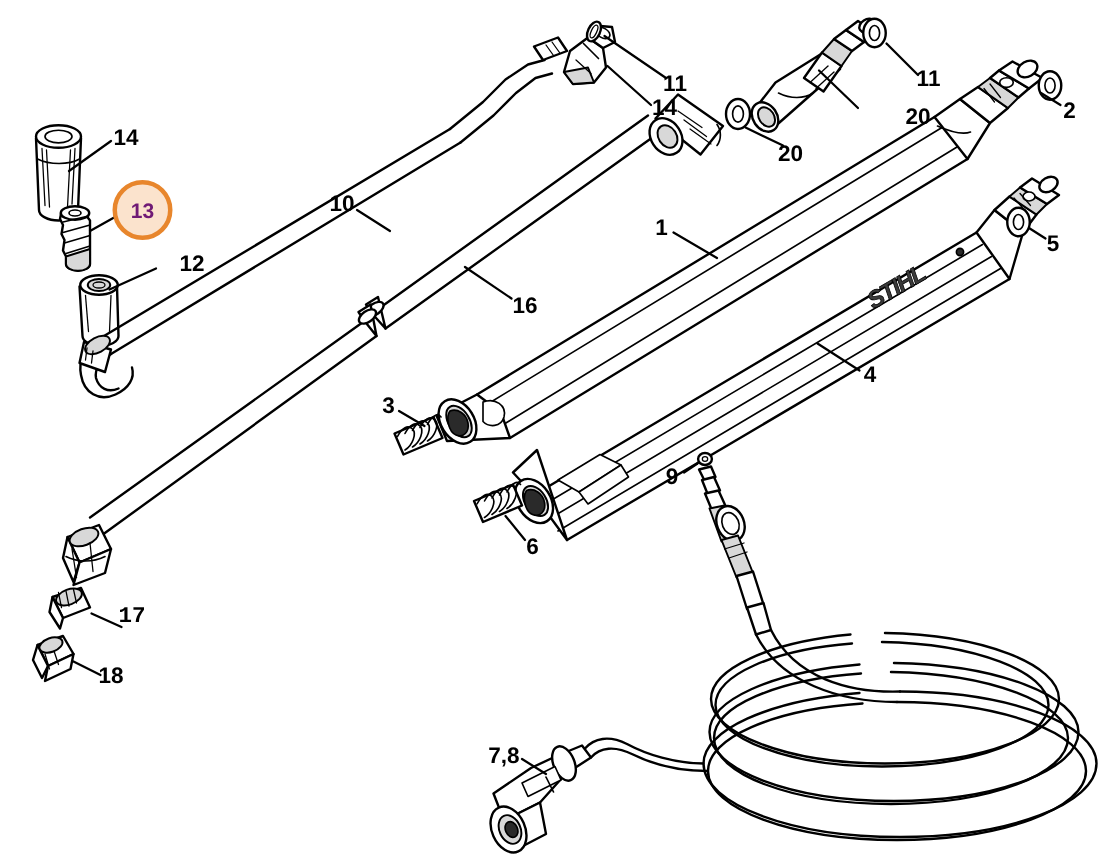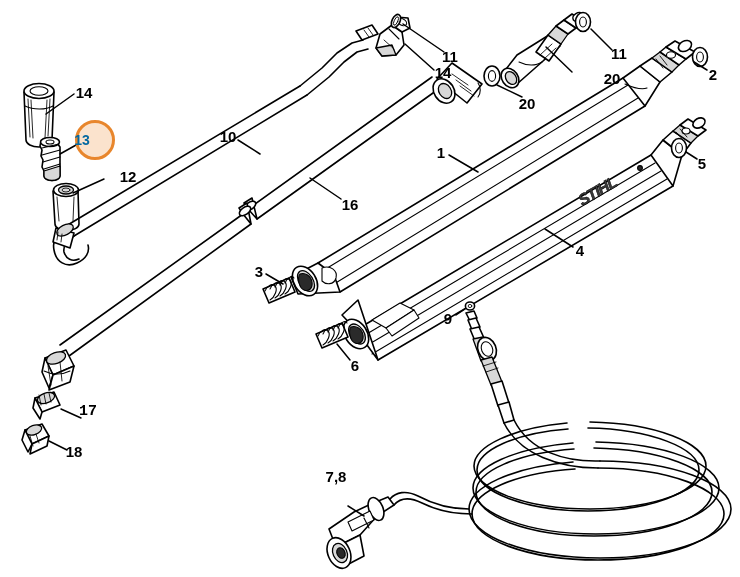--- a/index.html
+++ b/index.html
@@ -371,34 +371,34 @@
       <path class="leader" d="M81 418 L61 409"></path>
       <path class="leader" d="M67 450 L49 441"></path>
       <path class="leader" d="M348 506 L364 516"></path>
     </g>
   </svg>
 
   <div class="hl-ring" id="hl-ring" style="left: 95px; top: 140px; width: 40px; height: 40px; background: rgb(251, 227, 205); border-color: rgb(232, 134, 44);"></div>
 
   <div class="callout-layer" id="callout-layer">
       <div class="callout" style="left: 84px; top: 92px;">14</div>
-      <div class="callout hl" style="left: 82px; top: 140px; color: #0369a1;">13</div>
+      <div class="callout hl" style="left: 95px; top: 140px; color: #701a75;">13</div>
       <div class="callout" style="left: 128px; top: 176px;">12</div>
       <div class="callout" style="left: 228px; top: 136px;">10</div>
       <div class="callout" style="left: 350px; top: 204px;">16</div>
       <div class="callout" style="left: 443px; top: 72px;">14</div>
       <div class="callout" style="left: 450px; top: 56px;">11</div>
       <div class="callout" style="left: 527px; top: 103px;">20</div>
       <div class="callout" style="left: 612px; top: 78px;">20</div>
       <div class="callout" style="left: 619px; top: 53px;">11</div>
       <div class="callout" style="left: 713px; top: 74px;">2</div>
       <div class="callout" style="left: 441px; top: 152px;">1</div>
       <div class="callout" style="left: 702px; top: 163px;">5</div>
       <div class="callout" style="left: 580px; top: 250px;">4</div>
       <div class="callout" style="left: 259px; top: 271px;">3</div>
       <div class="callout" style="left: 355px; top: 365px;">6</div>
       <div class="callout" style="left: 448px; top: 318px;">9</div>
       <div class="callout" style="left: 88px; top: 411px; font-family: Liberation Mono, monospace;">17</div>
       <div class="callout" style="left: 74px; top: 451px;">18</div>
-      <div class="callout" style="left: 336px; top: 476px; text-align: right;">7,8</div>
+      <div class="callout" style="left: 336px; top: 504px; text-align: right;">7,8</div>
     </div>
 
 </div>
 
 </body></html>

